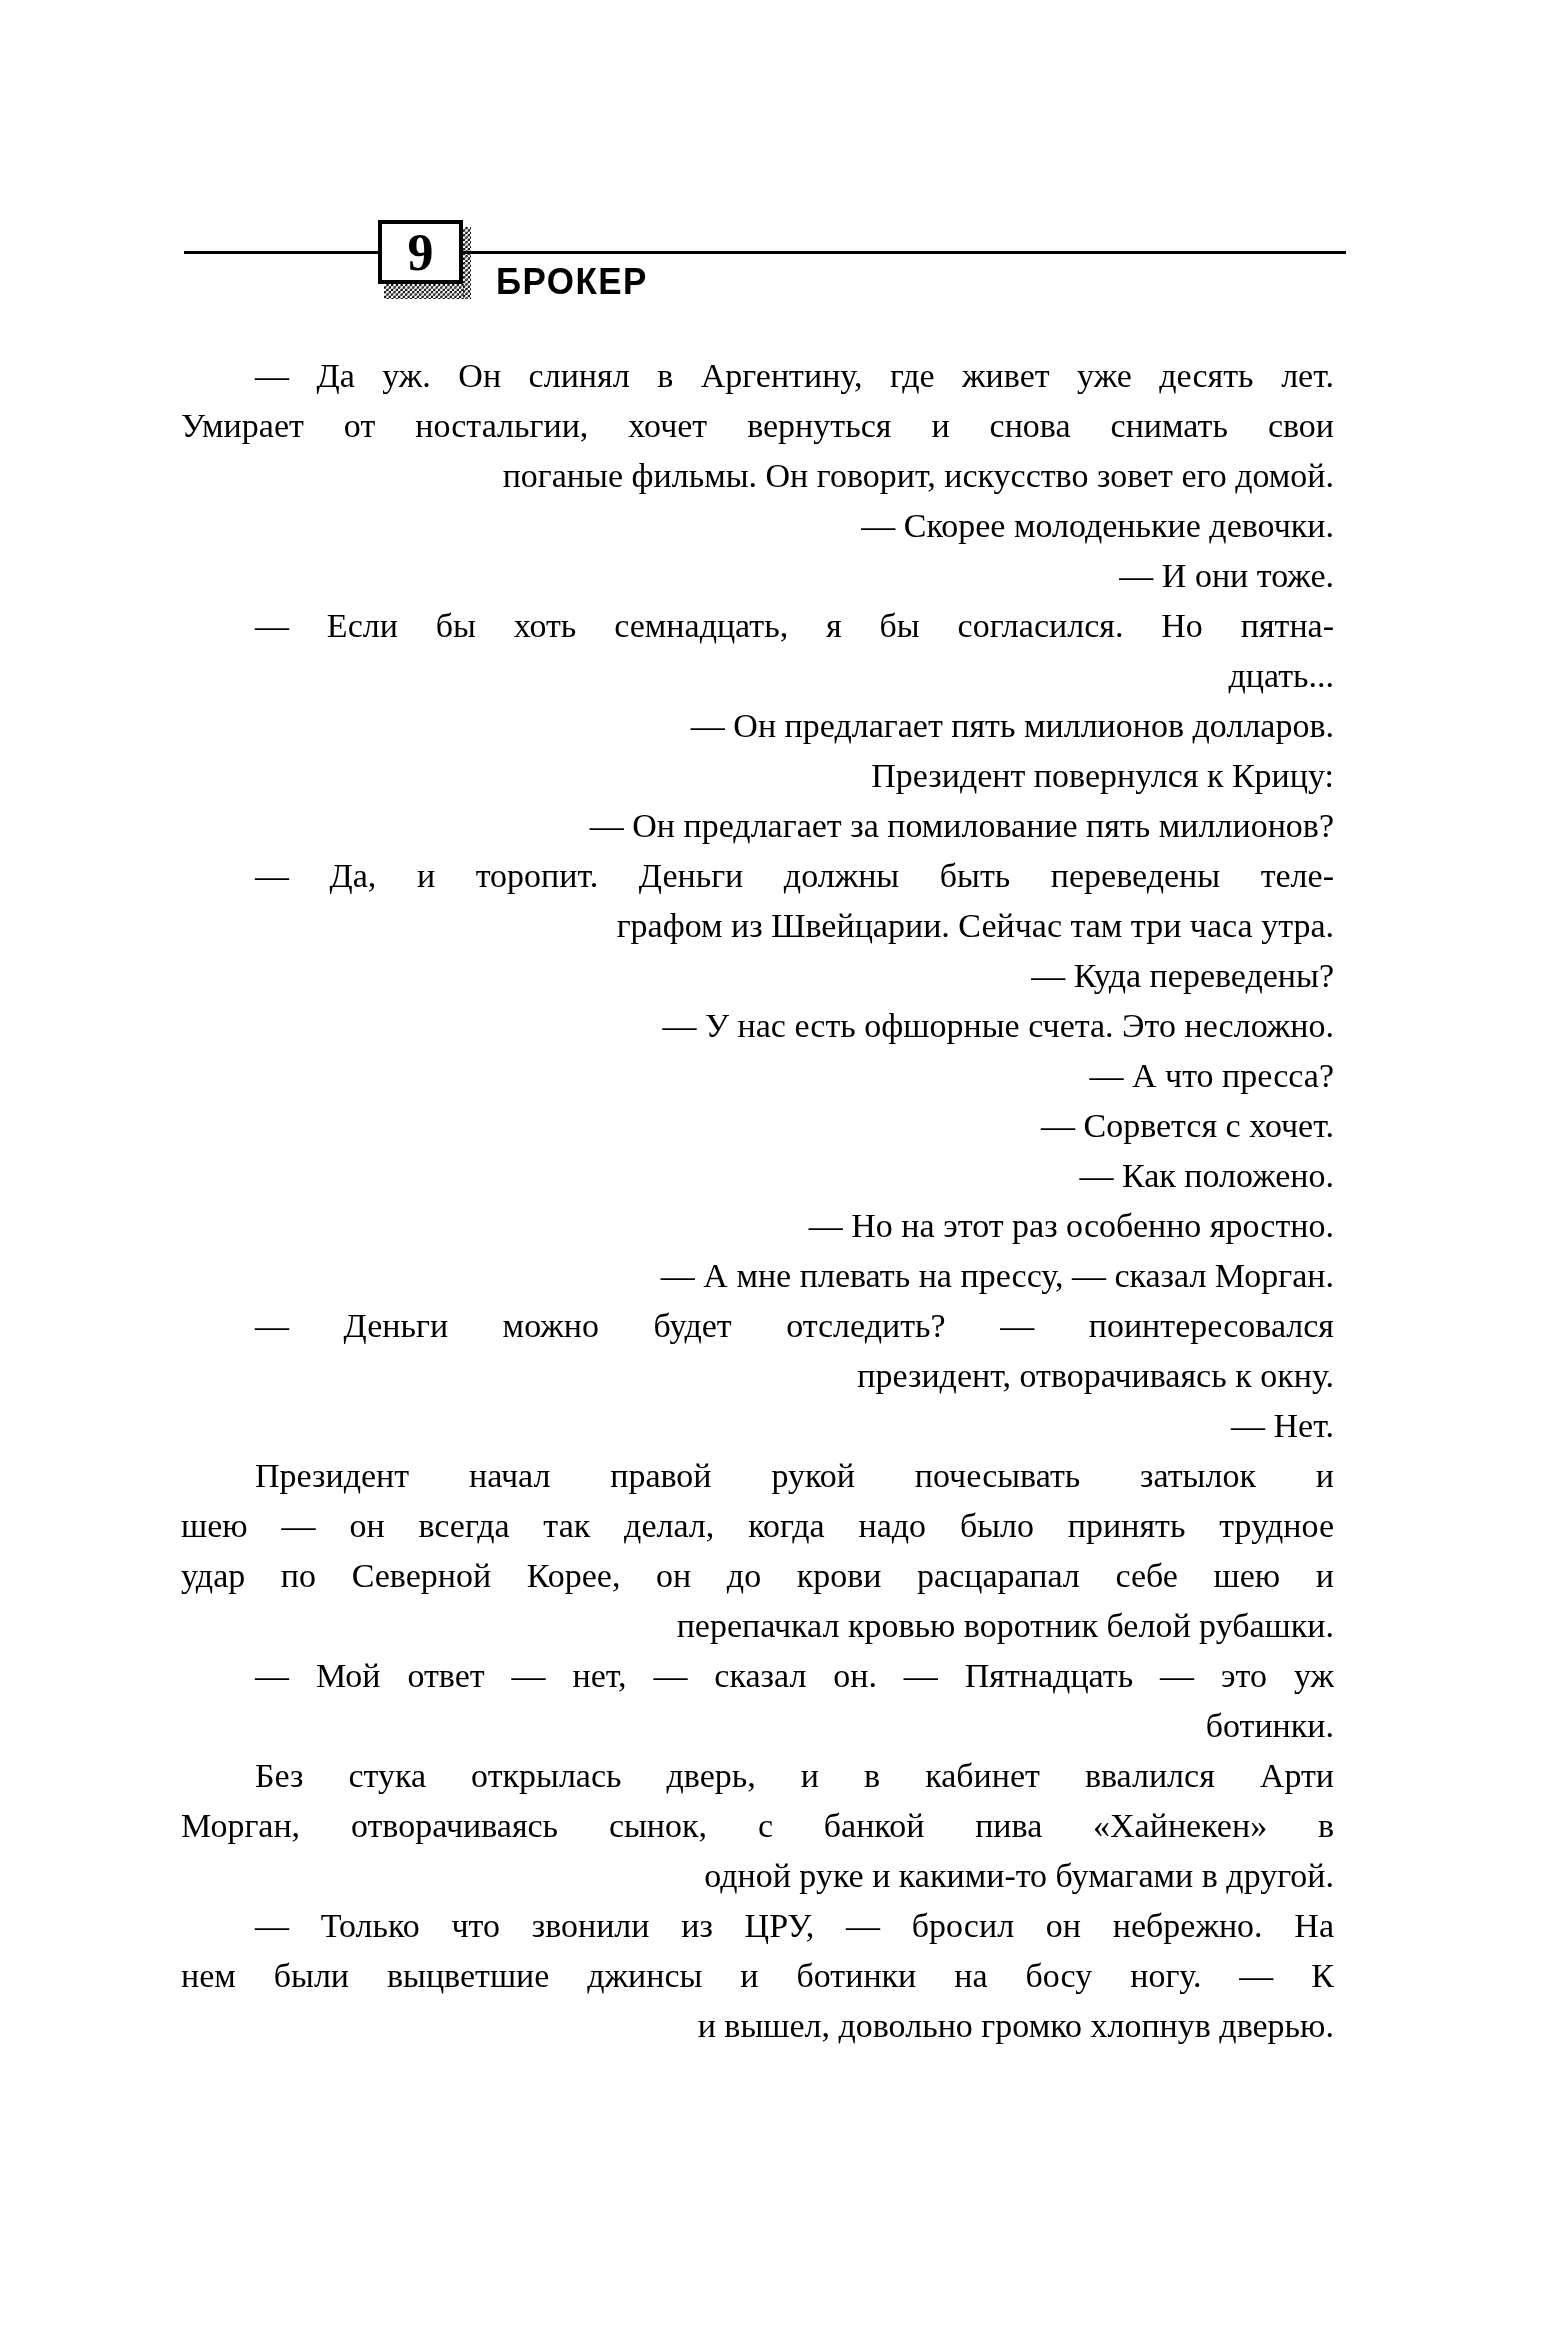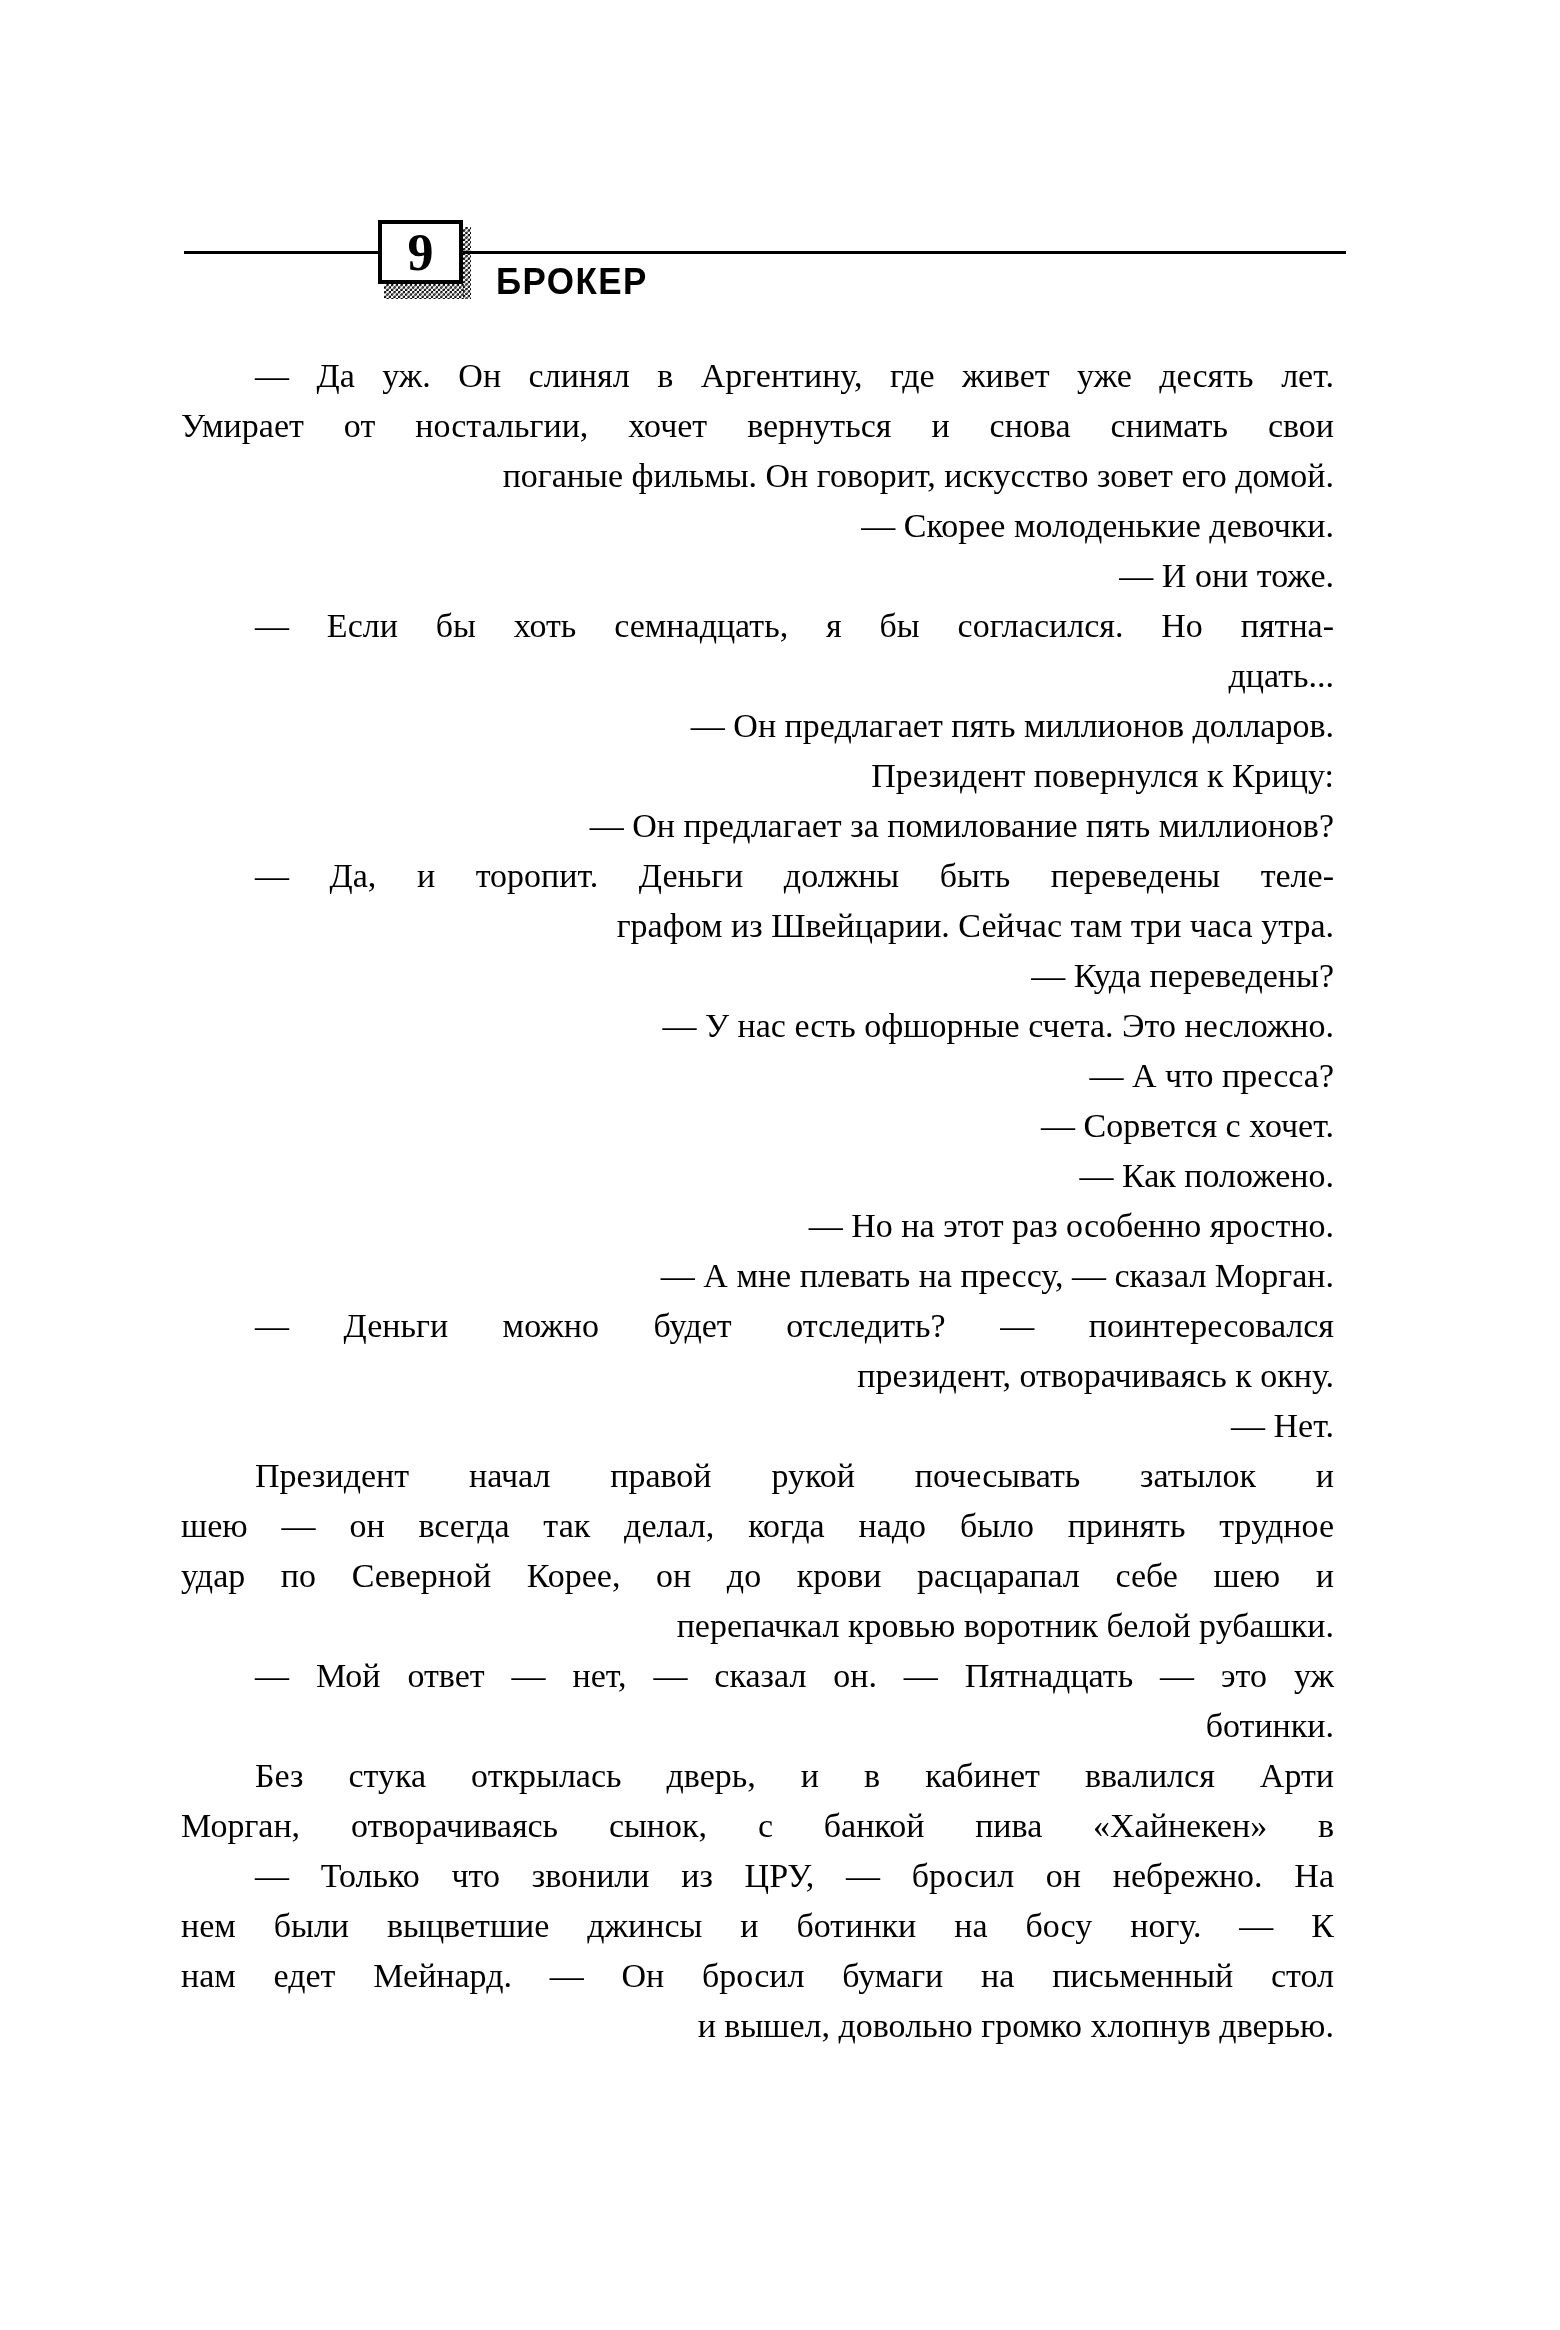--- a/index.html
+++ b/index.html
@@ -147,20 +147,20 @@
       <div class="line">президент, отворачиваясь к окну.</div>
       <div class="line indent">— Нет.</div>
       <div class="line indent fill">Президент начал правой рукой почесывать затылок и</div>
       <div class="line fill">шею — он всегда так делал, когда надо было принять трудное</div>
       <div class="line fill">удар по Северной Корее, он до крови расцарапал себе шею и</div>
       <div class="line">перепачкал кровью воротник белой рубашки.</div>
       <div class="line indent fill">— Мой ответ — нет, — сказал он. — Пятнадцать — это уж</div>
       <div class="line">ботинки.</div>
       <div class="line indent fill">Без стука открылась дверь, и в кабинет ввалился Арти</div>
       <div class="line fill">Морган, отворачиваясь сынок, с банкой пива «Хайнекен» в</div>
+      <div class="line">одной руке и какими-то бумагами в другой.</div>
       <div class="line indent fill">— Только что звонили из ЦРУ, — бросил он небрежно. На</div>
       <div class="line fill">нем были выцветшие джинсы и ботинки на босу ногу. — К</div>
-      <div class="line fill">нам едет Мейнард. — Он бросил бумаги на письменный стол</div>
       <div class="line">и вышел, довольно громко хлопнув дверью.</div>
     </div>
 
 </div>
 
 
 </body></html>

